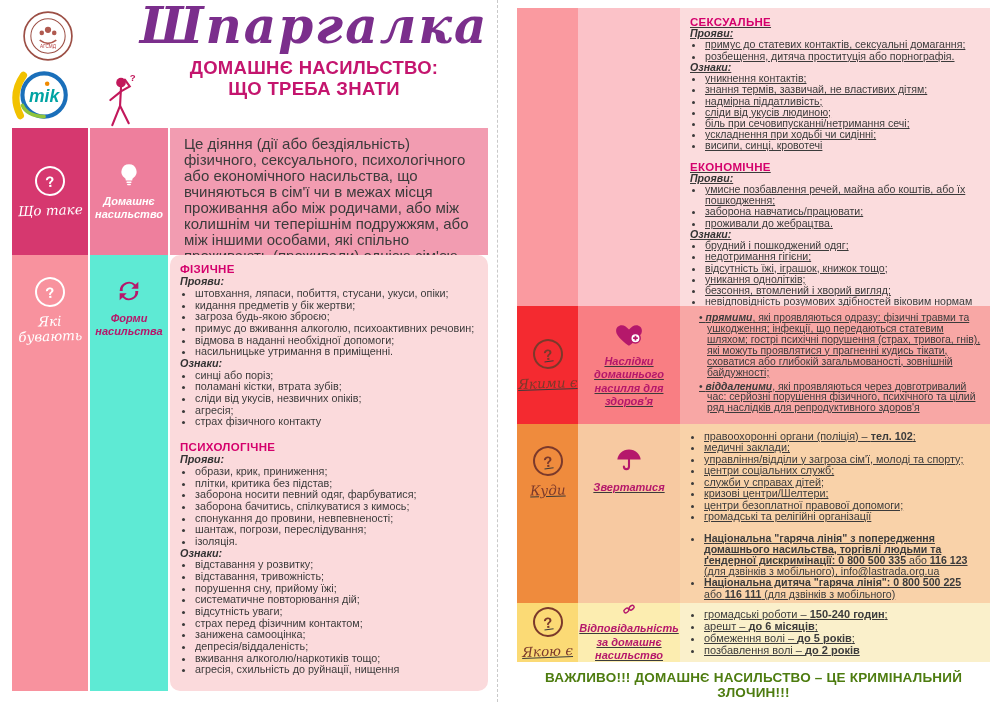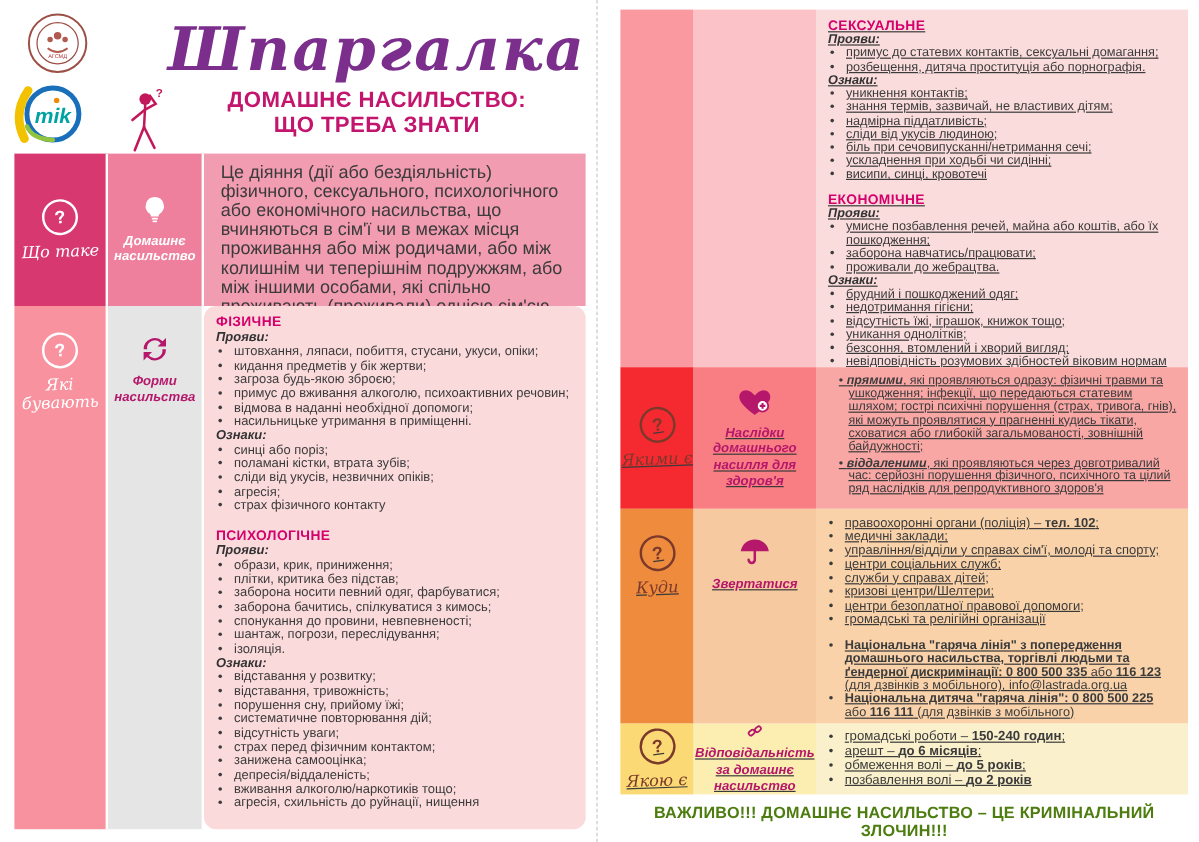--- a/index.html
+++ b/index.html
@@ -2,21 +2,21 @@
 <html><head>
 <meta charset="utf-8">
 <style>
   html,body{margin:0;padding:0;background:#fff;}
   .canvas{position:relative;width:999px;height:702px;background:#fff;overflow:hidden;
           font-family:"Liberation Sans",sans-serif;color:#3b3b3b;}
   .page{position:absolute;}
   .fold{position:absolute;left:497px;top:0;height:702px;width:0;border-left:1px dashed #c9c9c9;}
 
   
-  .title-block{position:absolute;left:140px;top:15px;width:348px;text-align:center;}
+  .title-block{position:absolute;left:140px;top:0;width:348px;text-align:center;}
   .big-title{font-family:"DejaVu Serif",serif;font-style:italic;font-weight:bold;
              font-size:50px;color:#7b2e8c;letter-spacing:2px;line-height:1.05;}
   .subtitle{margin-top:4px;font-weight:bold;font-size:18.5px;color:#c4156e;
             line-height:1.15;white-space:pre-line;letter-spacing:.3px;}
   .seal{position:absolute;left:22px;top:10px;width:52px;height:52px;}
   .mik{position:absolute;left:8px;top:62px;width:66px;height:66px;}
   .stick{position:absolute;left:100px;top:72px;width:42px;height:58px;}
 
   
   .row{display:flex;}
@@ -42,21 +42,21 @@
   .i{font-style:italic;}
 
   
   .left-page{left:0;top:0;width:497px;height:702px;}
   .left-table{position:absolute;left:12px;top:128px;width:478px;}
   .left-table .cell{border-right:2px solid #fff;}
   .left-table .cell:last-child{border-right:none;}
   .lc1{width:78px;} .lc2{width:80px;} .lc3{width:318px;}
   .lrow1{height:127px;} .lrow2{height:436px;}
   .bg-what-q{background:#d6386f;} .bg-what-t{background:#ee7f9d;} .bg-what-c{background:#f29cb1;}
-  .bg-forms-q{background:#f8929e;} .bg-forms-t{background:#e5e5e5;} .bg-forms-c{background:#fbdadc;border-radius:10px;}
+  .bg-forms-q{background:#f8929e;} .bg-forms-t{background:#5eead4;} .bg-forms-c{background:#fbdadc;border-radius:10px;}
   .def{padding:8px 14px;font-size:15px;line-height:1.07;}
   .forms-content{padding:8px 10px;font-size:10.8px;line-height:1.08;}
   .forms-content .sec + .sec{margin-top:13px;}
   .forms-content .sec-title{margin-bottom:1px;}
 
   
   .right-page{left:517px;top:8px;width:473px;text-decoration:underline;}
   .rc1{width:61px;} .rc2{width:102px;} .rc3{width:310px;}
   .rrowA{height:298px;} .rrowB{height:118px;} .rrowC{height:179px;} .rrowD{height:59px;}
   .bg-a1{background:#fa9aa0;} .bg-a2{background:#fbc2c8;} .bg-a3{background:#fbdcdd;}
@@ -283,21 +283,21 @@
         <svg width="28" height="28" viewBox="0 0 24 24">
           <path fill="#b5186b" d="M12 3C6.5 3 2.5 7 2 11.5h20C21.5 7 17.5 3 12 3z"></path>
           <path d="M12 11.5V17.6a2.2 2.2 0 0 1-4.4 0" fill="none" stroke="#b5186b" stroke-width="1.8" stroke-linecap="round"></path>
         </svg>
         <div class="tlabel magenta">Звертатися</div>
       </div>
       <div class="cell rc3 bg-c3 where-content">
         <ul>
             <li><span>правоохоронні органи (поліція) – </span><span class="b">тел. 102</span><span>;</span></li>
             <li><span>медичні заклади;</span></li>
-            <li><span>управління/відділи у справах сім'ї, молоді та спорту;</span></li>
+            <li><span>управління/відділи у загроза сім'ї, молоді та спорту;</span></li>
             <li><span>центри соціальних служб;</span></li>
             <li><span>служби у справах дітей;</span></li>
             <li><span>кризові центри/Шелтери;</span></li>
             <li><span>центри безоплатної правової допомоги;</span></li>
             <li><span>громадські та релігійні організації</span></li>
           </ul>
         <ul class="hot">
             <li><span class="b">Національна "гаряча лінія" з попередження домашнього насильства, торгівлі людьми та ґендерної дискримінації: 0 800 500 335</span><span> або </span><span class="b">116 123</span><span> (для дзвінків з мобільного), info@lastrada.org.ua</span></li>
             <li><span class="b">Національна дитяча "гаряча лінія": 0 800 500 225</span><span> або </span><span class="b">116 111</span><span> (для дзвінків з мобільного)</span></li>
           </ul>

